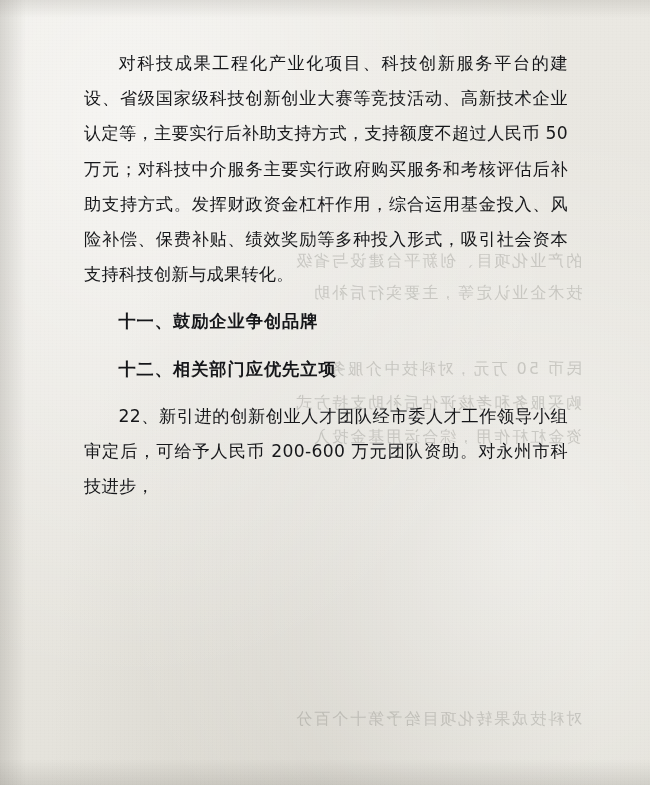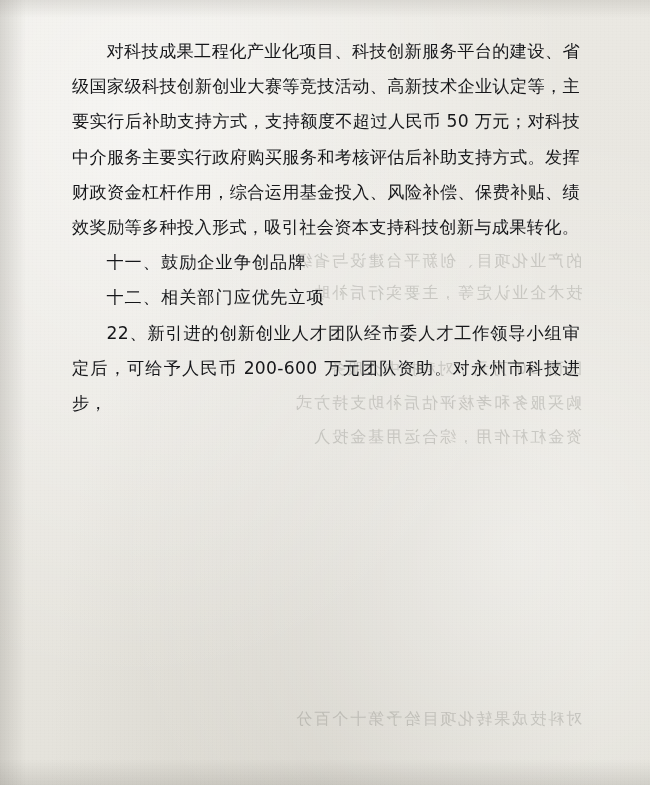--- a/index.html
+++ b/index.html
@@ -42,26 +42,26 @@
     width: 508px;
     color: #16171a;
     font-family: "DejaVu Sans", sans-serif;
     font-size: 17.2px;
     line-height: 35.2px;
     letter-spacing: 0.3px;
     text-align: justify;
     text-justify: inter-ideograph;
   }
   p {
-    margin: 0;
+    margin: 12px;
     text-indent: 2em;
   }
   p.heading {
     text-indent: 2em;
-    font-weight: normal;
+    font-weight: bold;
     letter-spacing: 1px;
   }
   p.flush {
     text-indent: 2em;
   }
   
   .ghost {
     position: absolute;
     left: 70px;
     width: 512px;

